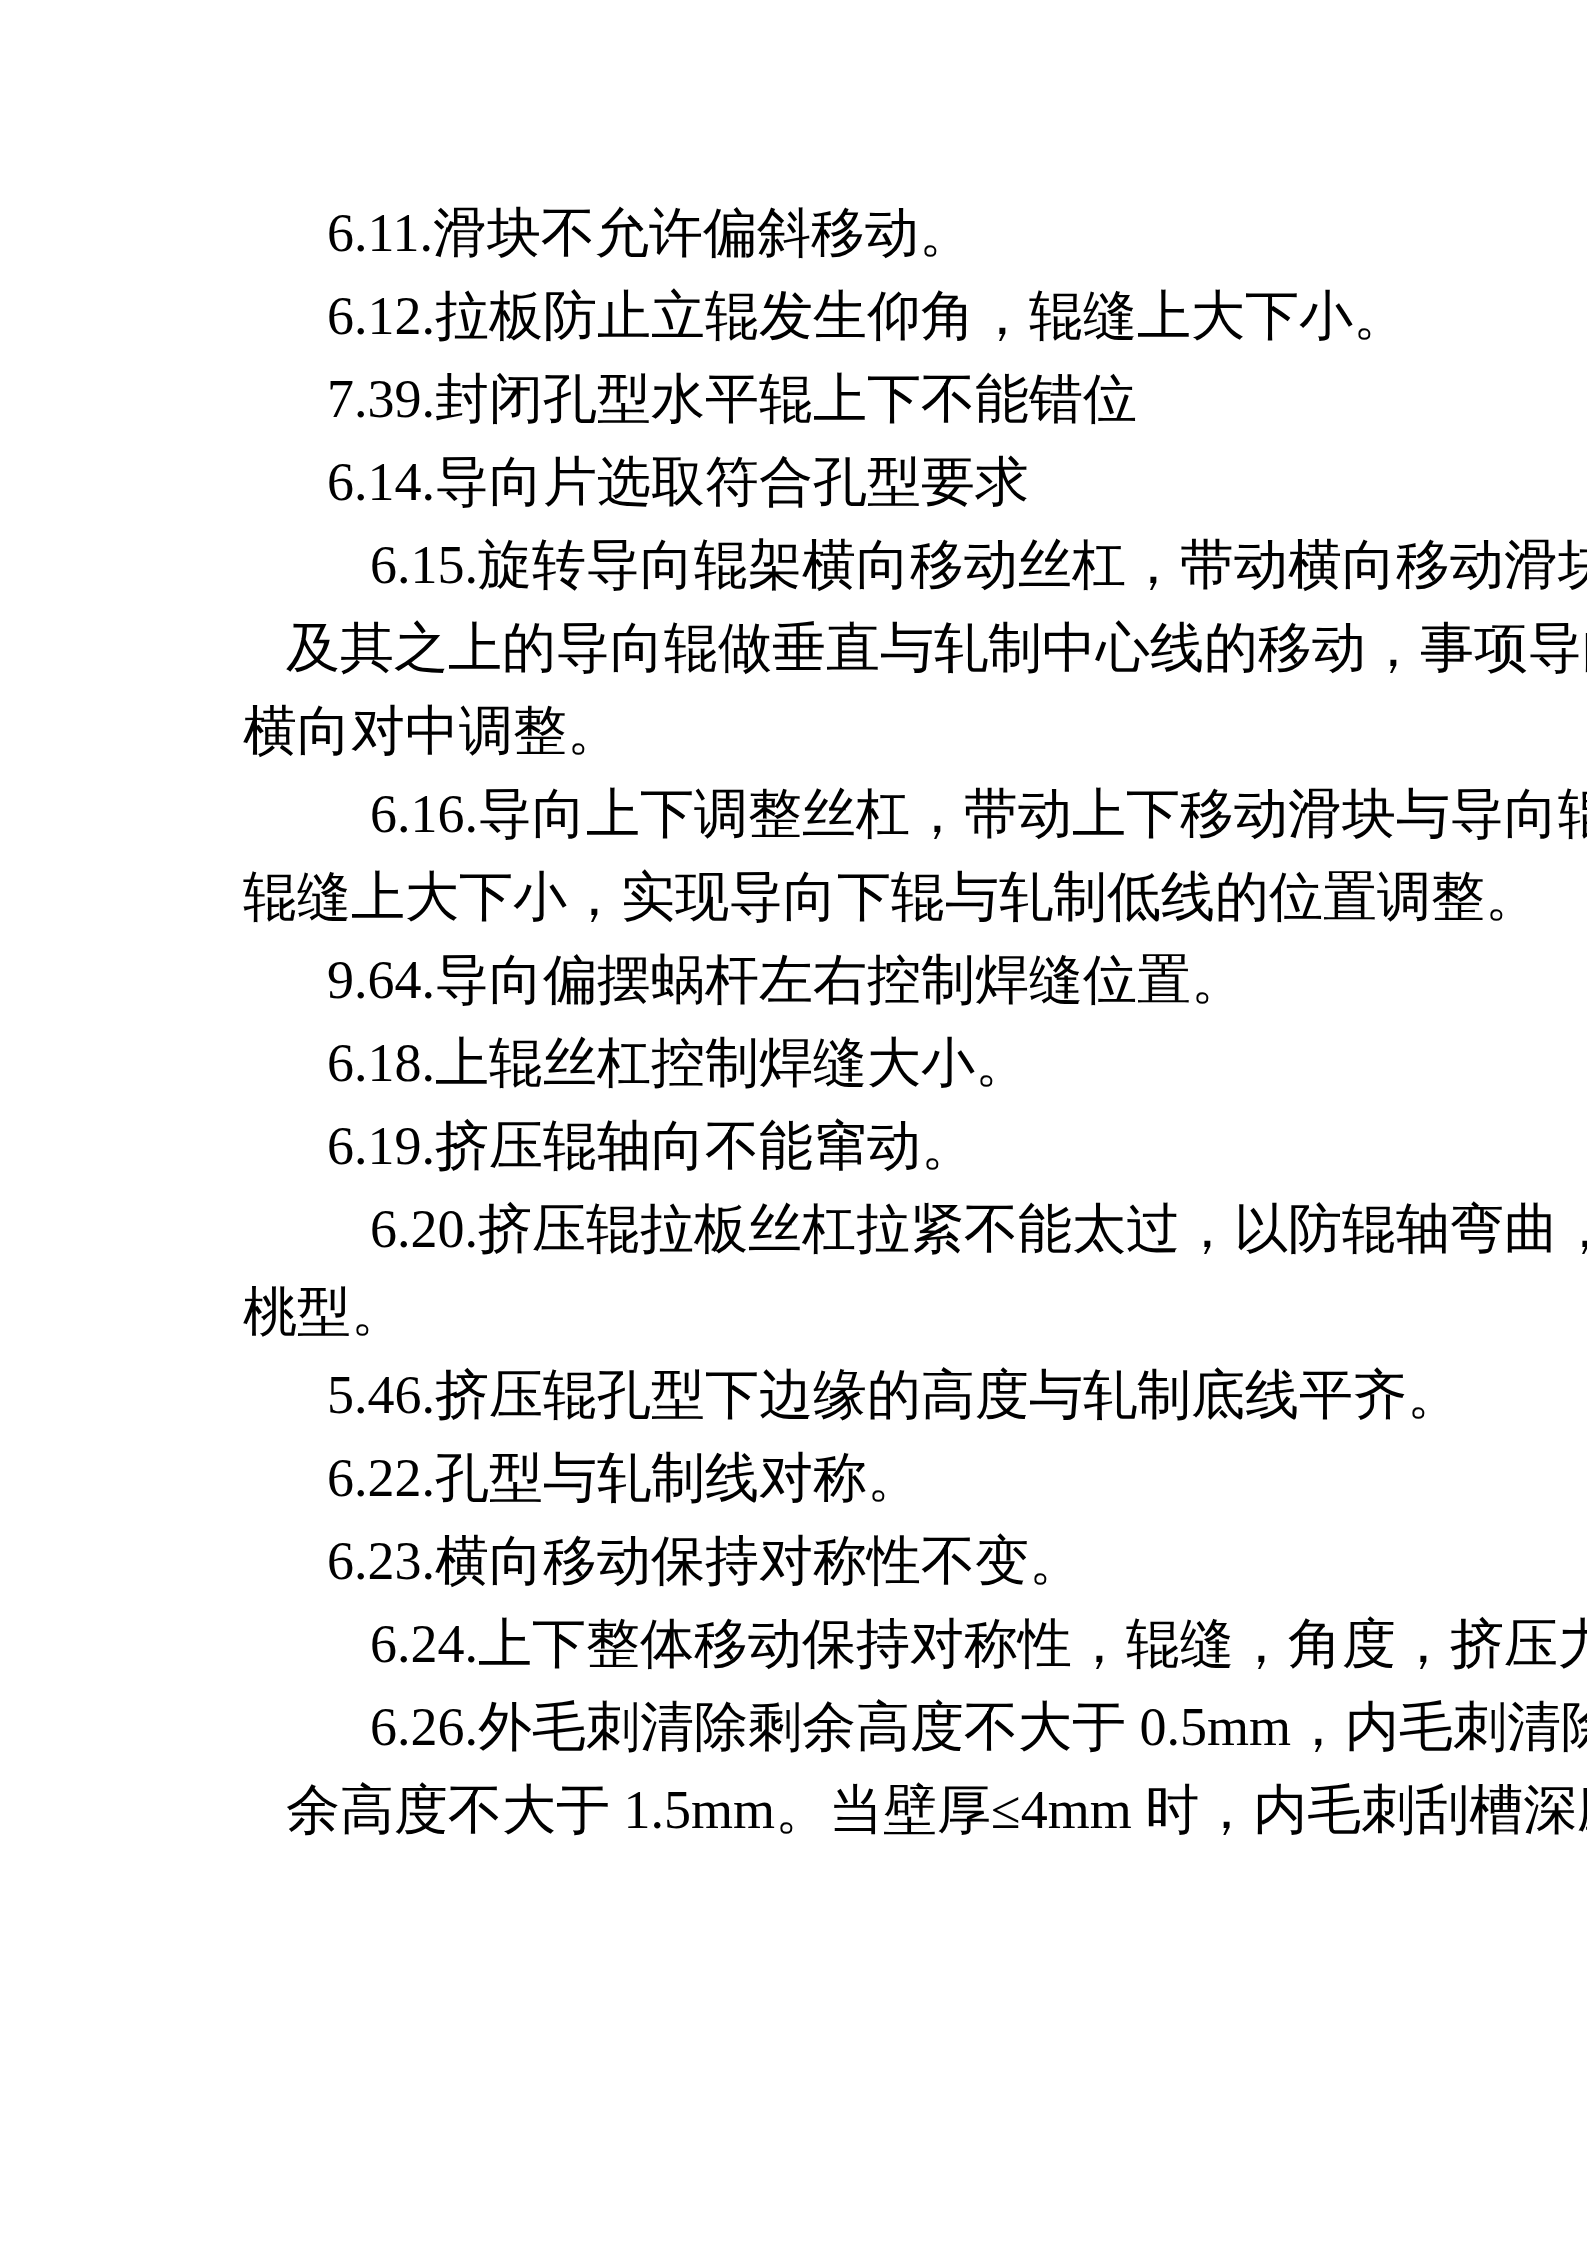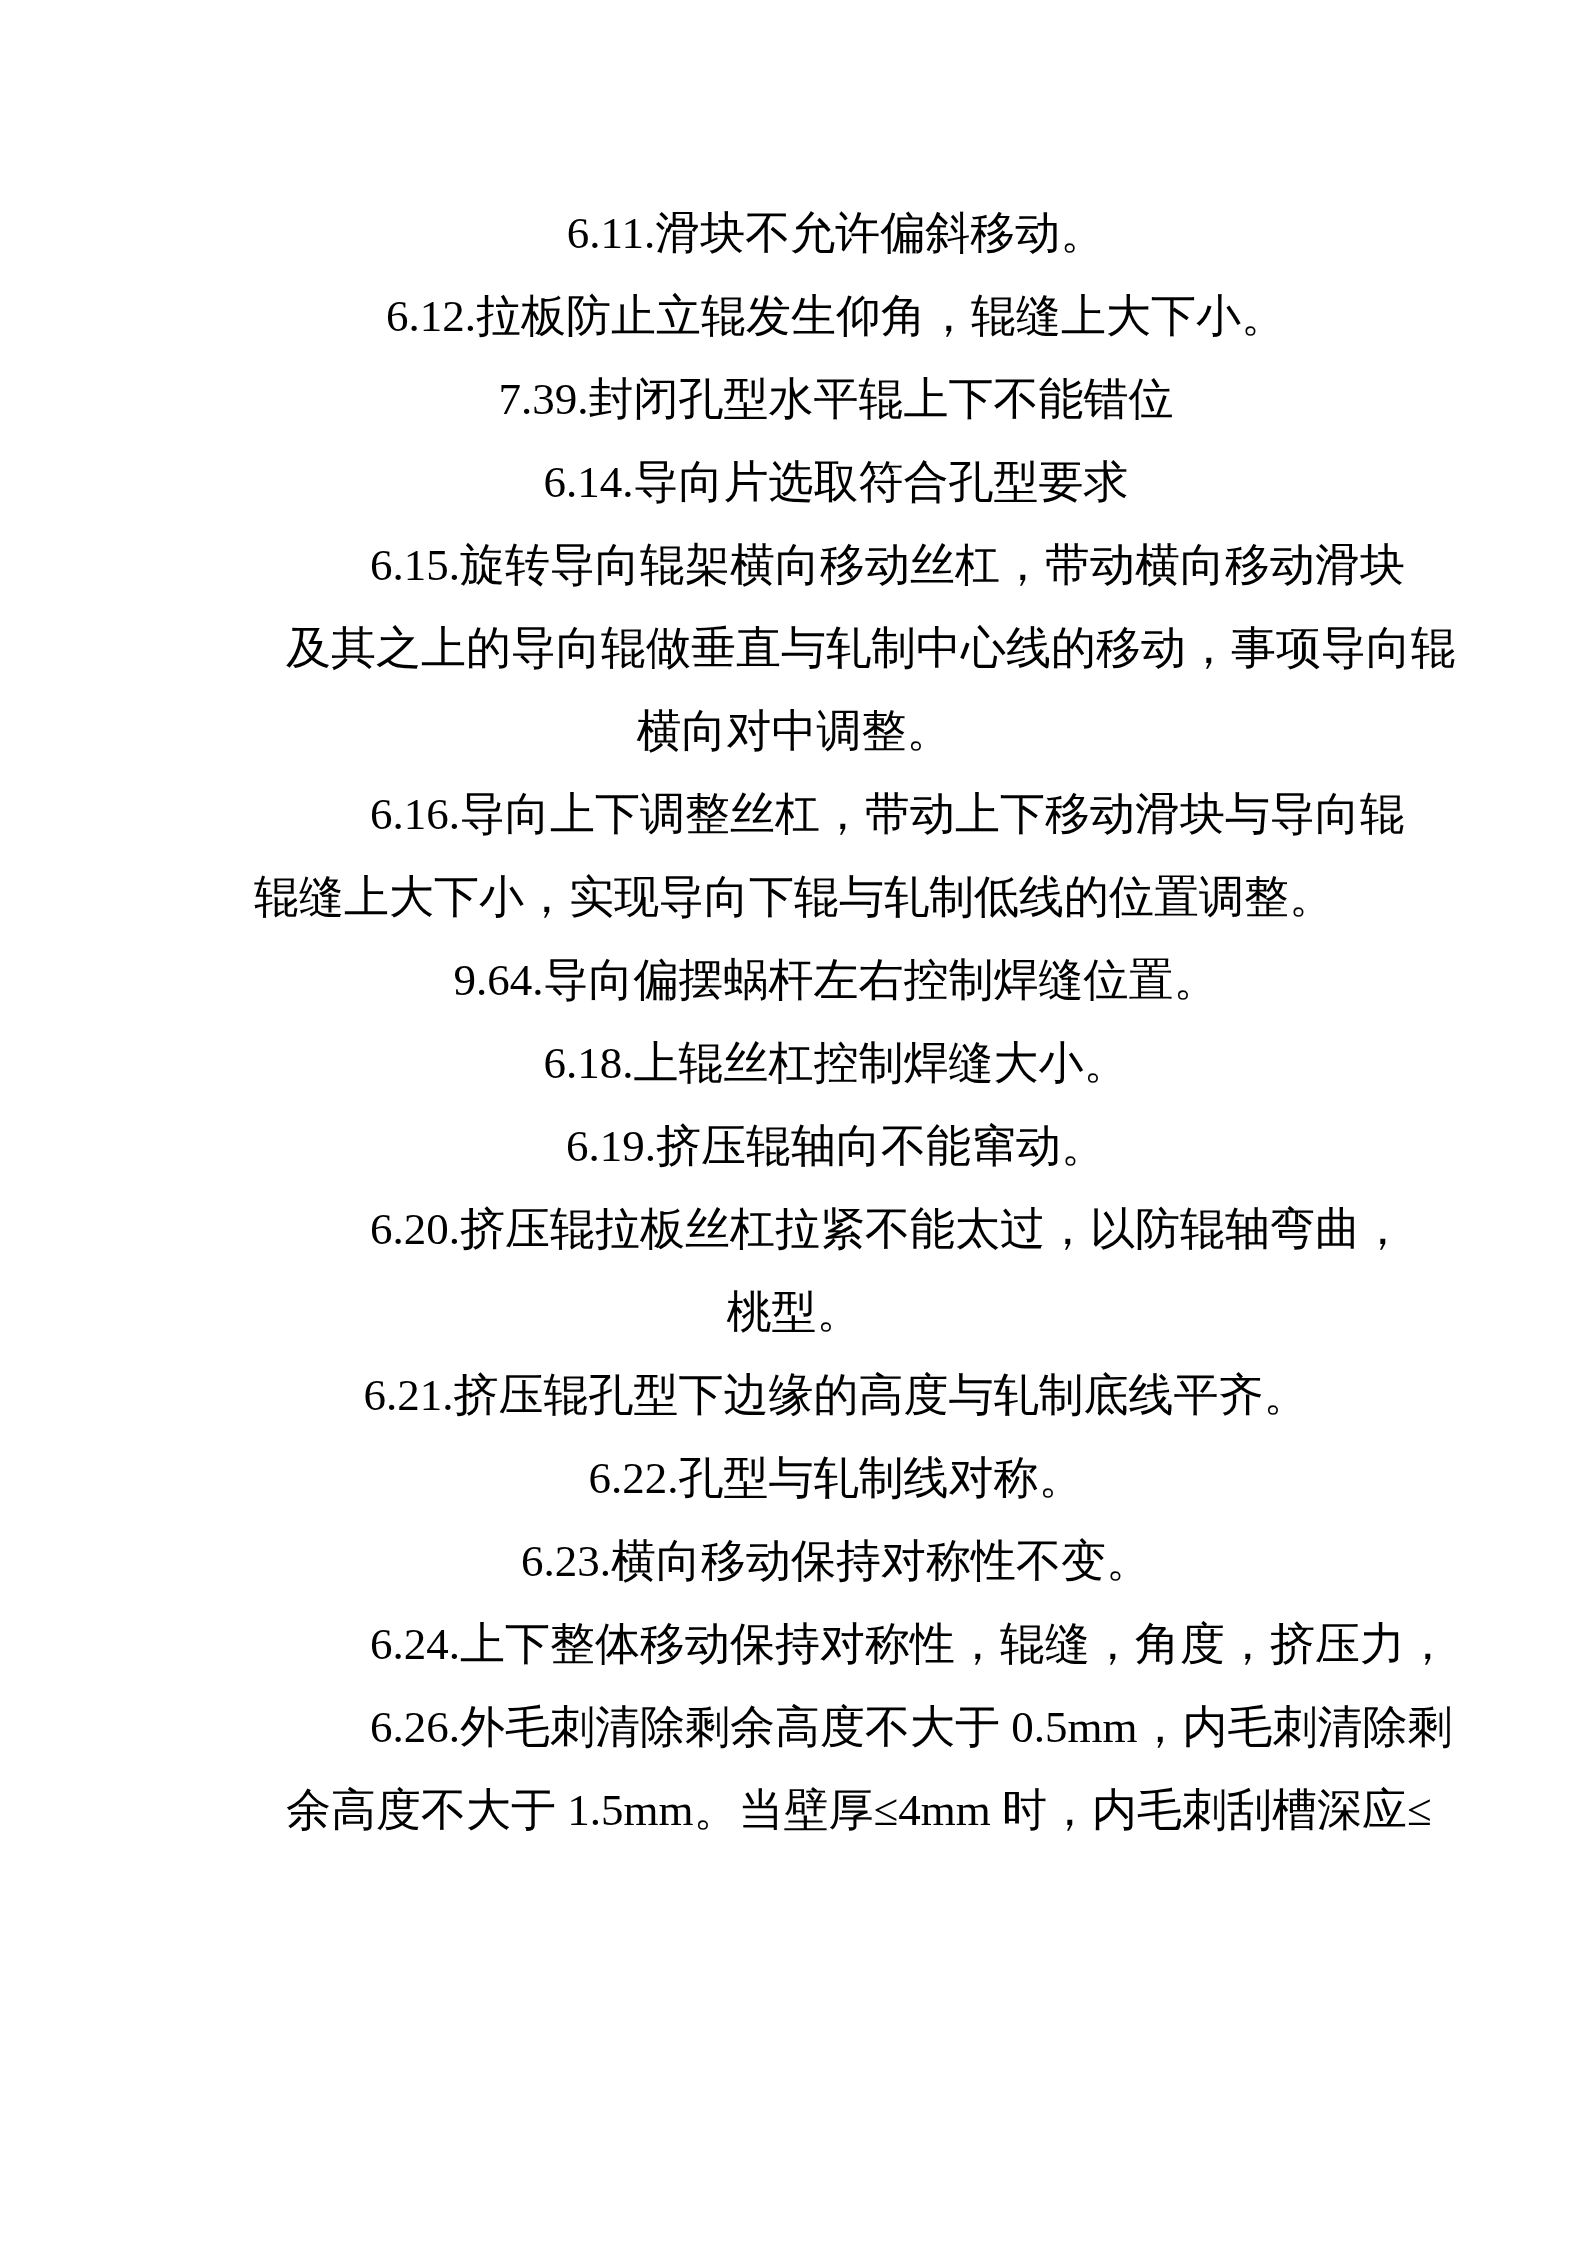--- a/index.html
+++ b/index.html
@@ -18,23 +18,23 @@
   }
   .content {
     position: absolute;
     left: 243px;
     top: 192px;
     width: 1102px;
   }
   .line {
     height: 83px;
     line-height: 83px;
-    font-size: 45px;
+    font-size: 54px;
     white-space: nowrap;
-    text-align: center;
+    text-align: left;
     letter-spacing: 0;
   }
   .line.indent {
     padding-left: 84px;
   }
   
   .line.justify {
     display: flex;
     justify-content: space-between;
     align-items: baseline;
@@ -54,20 +54,20 @@
     <div class="line indent justify"><span>6.15.</span><span>旋</span><span>转</span><span>导</span><span>向</span><span>辊</span><span>架</span><span>横</span><span>向</span><span>移</span><span>动</span><span>丝</span><span>杠</span><span>，</span><span>带</span><span>动</span><span>横</span><span>向</span><span>移</span><span>动</span><span>滑</span><span>块</span></div>
     <div class="line justify"><span>及</span><span>其</span><span>之</span><span>上</span><span>的</span><span>导</span><span>向</span><span>辊</span><span>做</span><span>垂</span><span>直</span><span>与</span><span>轧</span><span>制</span><span>中</span><span>心</span><span>线</span><span>的</span><span>移</span><span>动</span><span>，</span><span>事</span><span>项</span><span>导</span><span>向</span><span>辊</span></div>
     <div class="line">横向对中调整。</div>
     <div class="line indent justify"><span>6.16.</span><span>导</span><span>向</span><span>上</span><span>下</span><span>调</span><span>整</span><span>丝</span><span>杠</span><span>，</span><span>带</span><span>动</span><span>上</span><span>下</span><span>移</span><span>动</span><span>滑</span><span>块</span><span>与</span><span>导</span><span>向</span><span>辊</span></div>
     <div class="line">辊缝上大下小，实现导向下辊与轧制低线的位置调整。</div>
     <div class="line indent">9.64.导向偏摆蜗杆左右控制焊缝位置。</div>
     <div class="line indent">6.18.上辊丝杠控制焊缝大小。</div>
     <div class="line indent">6.19.挤压辊轴向不能窜动。</div>
     <div class="line indent justify"><span>6.20.</span><span>挤</span><span>压</span><span>辊</span><span>拉</span><span>板</span><span>丝</span><span>杠</span><span>拉</span><span>紧</span><span>不</span><span>能</span><span>太</span><span>过</span><span>，</span><span>以</span><span>防</span><span>辊</span><span>轴</span><span>弯</span><span>曲</span><span>，</span></div>
     <div class="line">桃型。</div>
-    <div class="line indent">6.21.挤压辊孔型下边缘的高度与轧制底线平齐。</div>
+    <div class="line indent">5.46.挤压辊孔型下边缘的高度与轧制底线平齐。</div>
     <div class="line indent">6.22.孔型与轧制线对称。</div>
     <div class="line indent">6.23.横向移动保持对称性不变。</div>
     <div class="line indent justify"><span>6.24.</span><span>上</span><span>下</span><span>整</span><span>体</span><span>移</span><span>动</span><span>保</span><span>持</span><span>对</span><span>称</span><span>性</span><span>，</span><span>辊</span><span>缝</span><span>，</span><span>角</span><span>度</span><span>，</span><span>挤</span><span>压</span><span>力</span><span>，</span></div>
     <div class="line indent justify"><span>6.26.</span><span>外</span><span>毛</span><span>刺</span><span>清</span><span>除</span><span>剩</span><span>余</span><span>高</span><span>度</span><span>不</span><span>大</span><span>于</span><span> 0.5mm</span><span>，</span><span>内</span><span>毛</span><span>刺</span><span>清</span><span>除</span><span>剩</span></div>
     <div class="line justify"><span>余</span><span>高</span><span>度</span><span>不</span><span>大</span><span>于</span><span> 1.5mm</span><span>。</span><span>当</span><span>壁</span><span>厚</span><span>≤</span><span>4mm </span><span>时</span><span>，</span><span>内</span><span>毛</span><span>刺</span><span>刮</span><span>槽</span><span>深</span><span>应</span><span>≤</span></div>
   </div>
 </div>
 
 </body></html>

